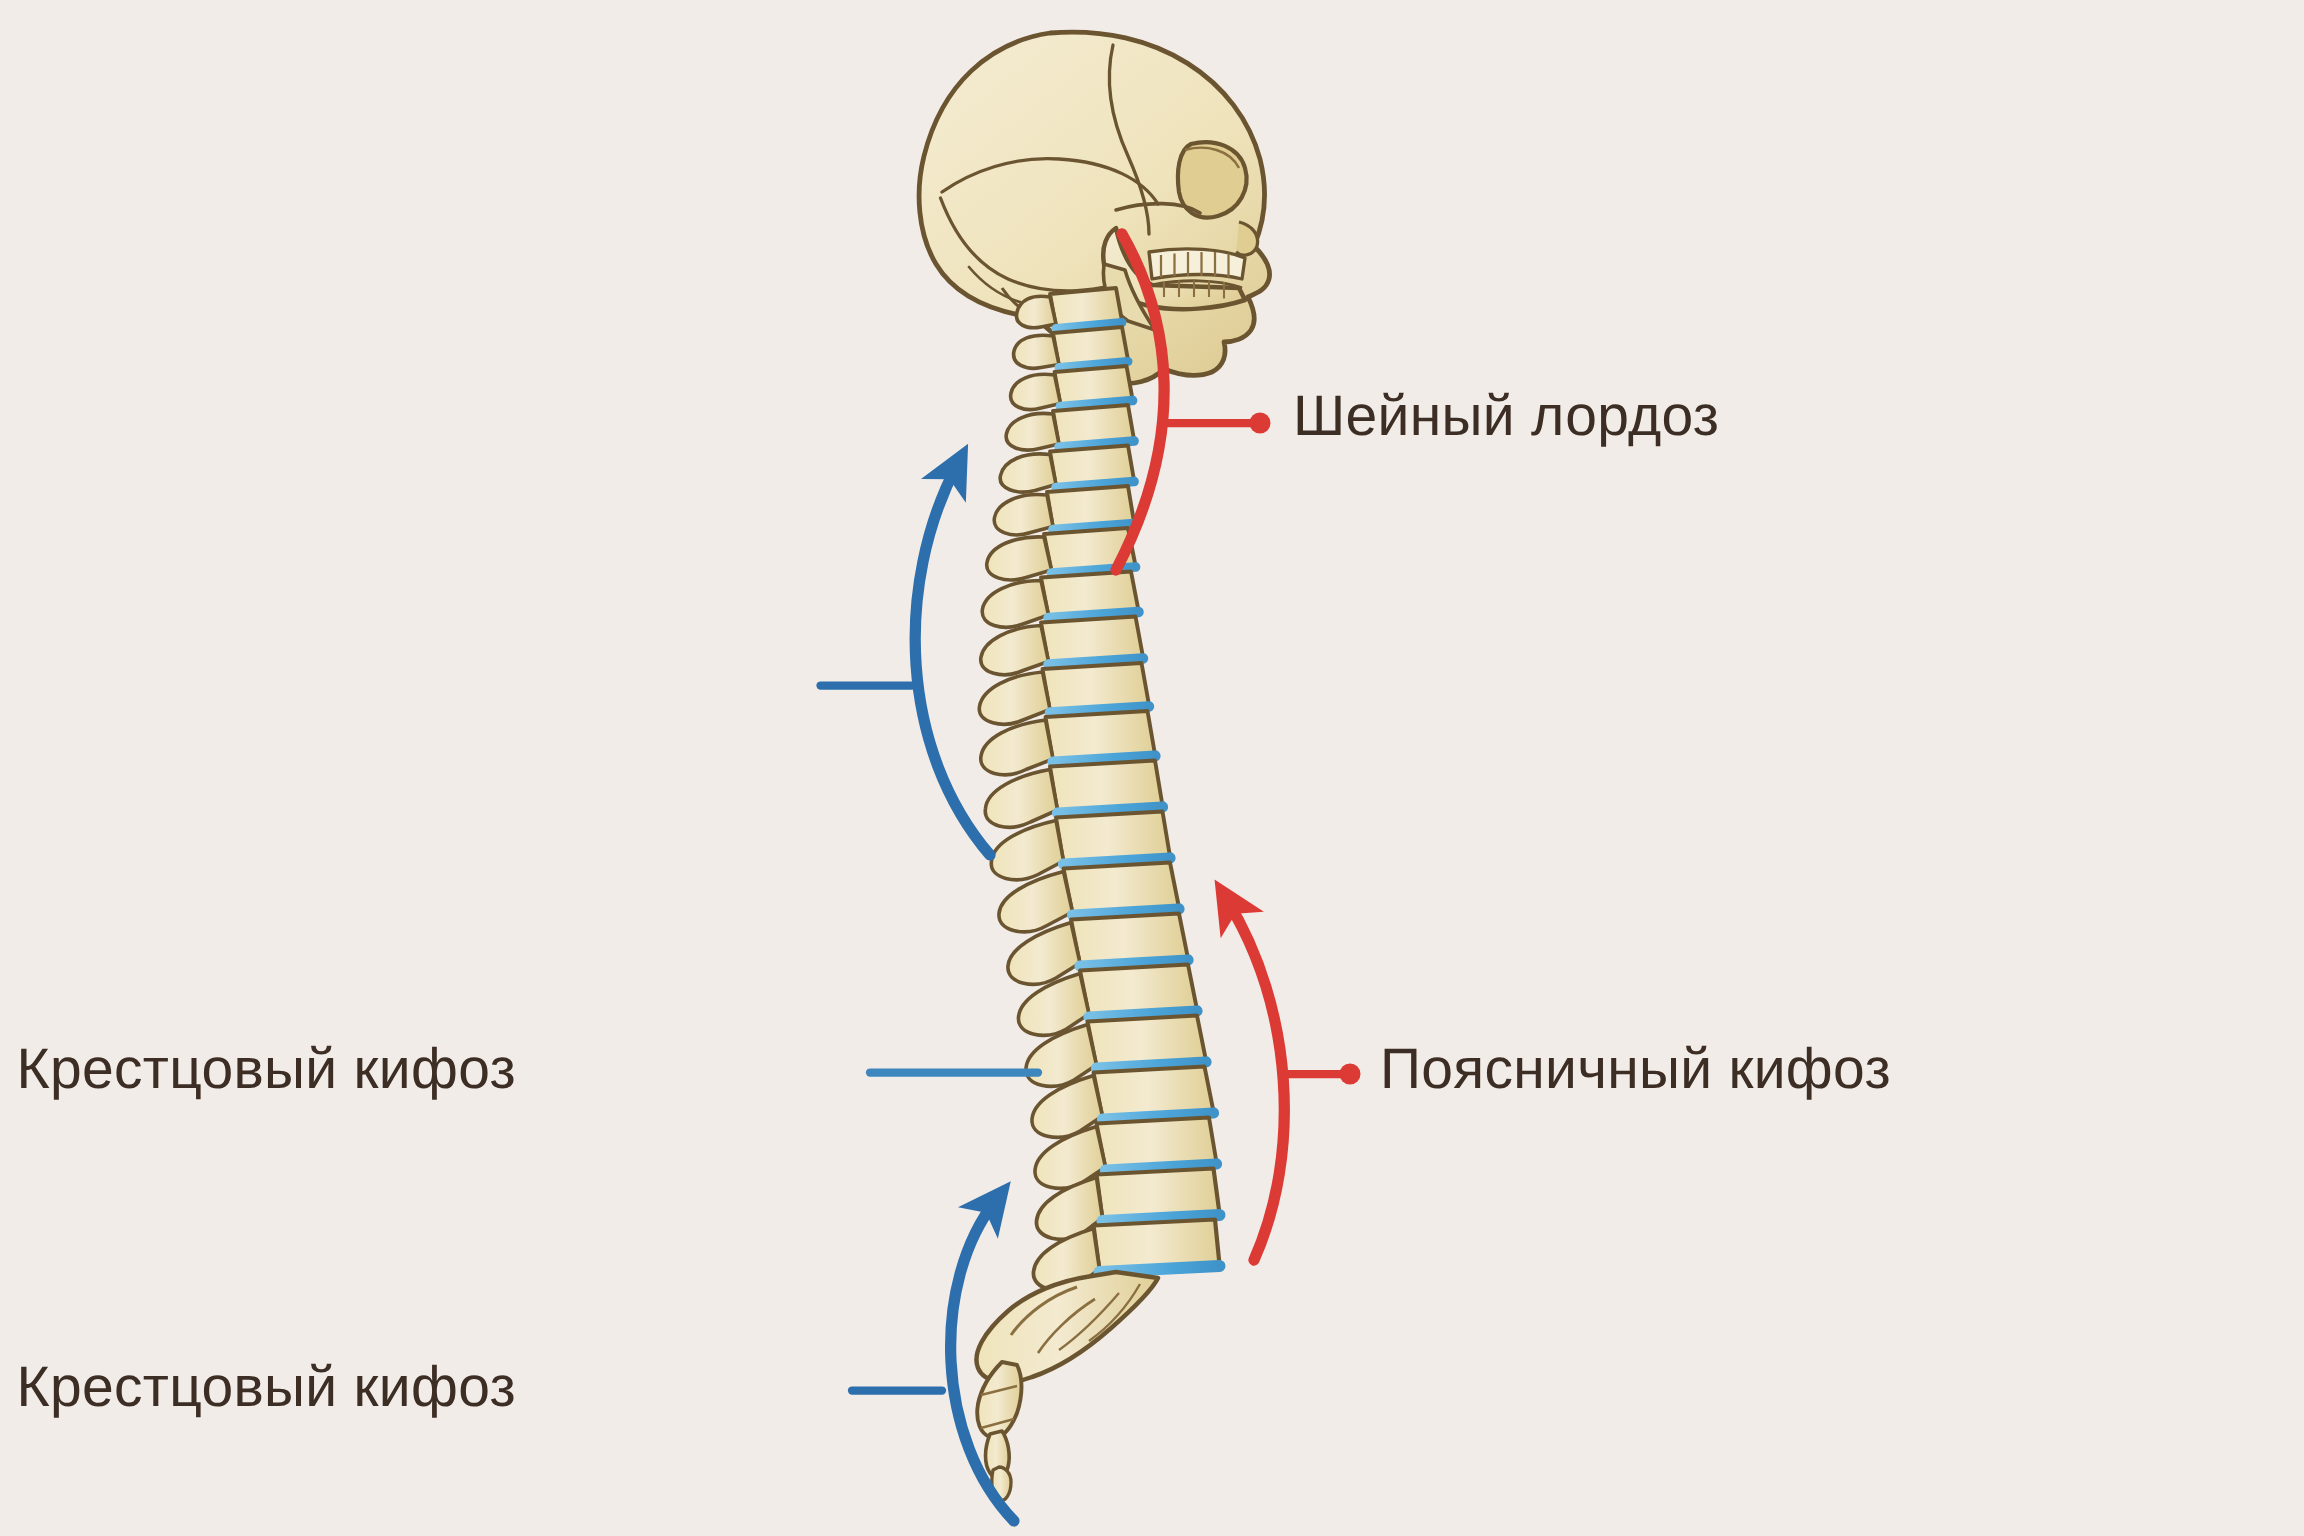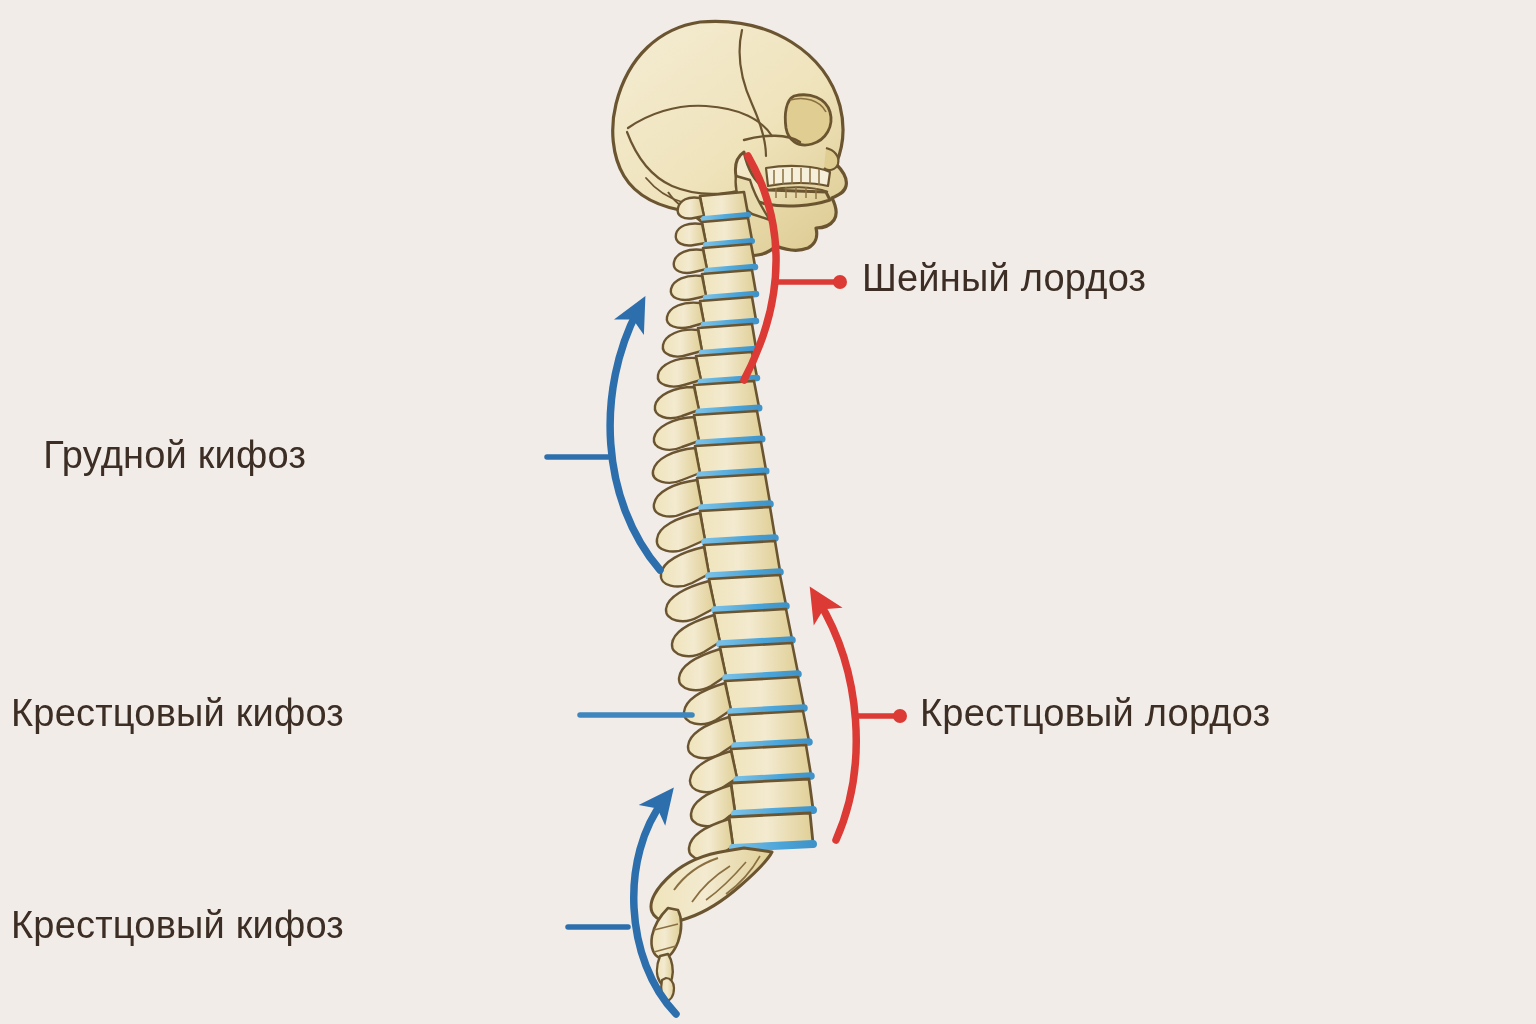--- a/index.html
+++ b/index.html
@@ -318,21 +318,20 @@
     </g>
 
     <g>
       <path d="M676,1014 C624,960 620,856 664,800" fill="none" stroke="#2d6fad" stroke-width="7.5" stroke-linecap="round" marker-end="url(#arrowBlue)"></path>
       <line x1="568" y1="927" x2="628" y2="927" stroke="#2d6fad" stroke-width="5.5" stroke-linecap="round"></line>
     </g>
   </svg>
 
   <div class="lbl right" id="lbl-cervical">Шейный лордоз</div>
 
-  <div class="lbl left" id="lbl-thoracic">Грудной кифоз</div>
 
   <div class="lbl left" id="lbl-sacral-mid">Крестцовый кифоз</div>
 
-  <div class="lbl right" id="lbl-lumbar">Крестцовый лордоз</div>
+  <div class="lbl right" id="lbl-lumbar">Поясничный кифоз</div>
 
   <div class="lbl left" id="lbl-sacral-bot">Крестцовый кифоз</div>
 
 </div>
 
 </body></html>

